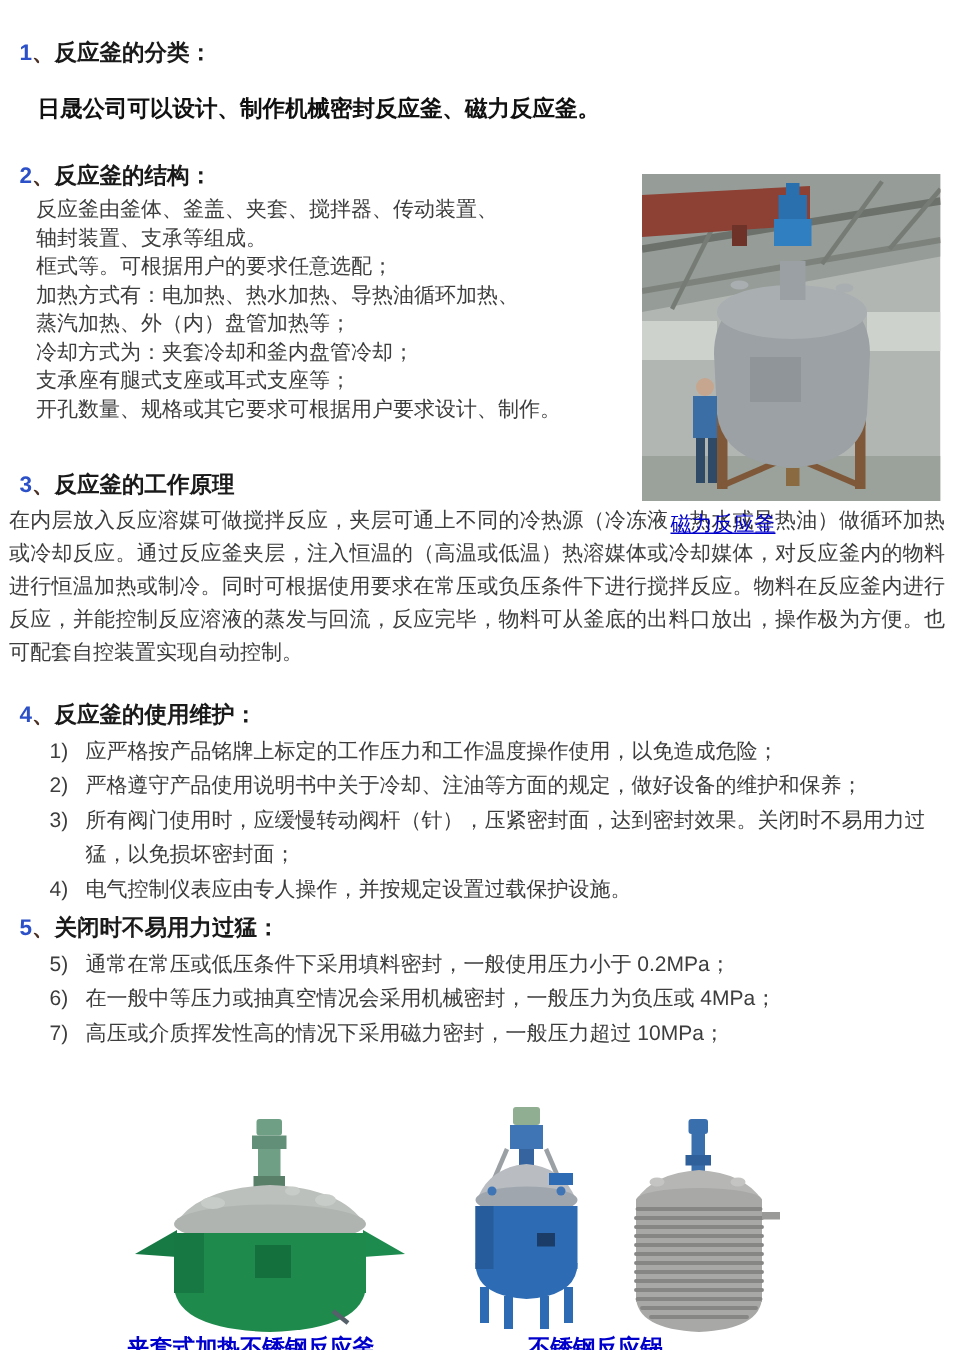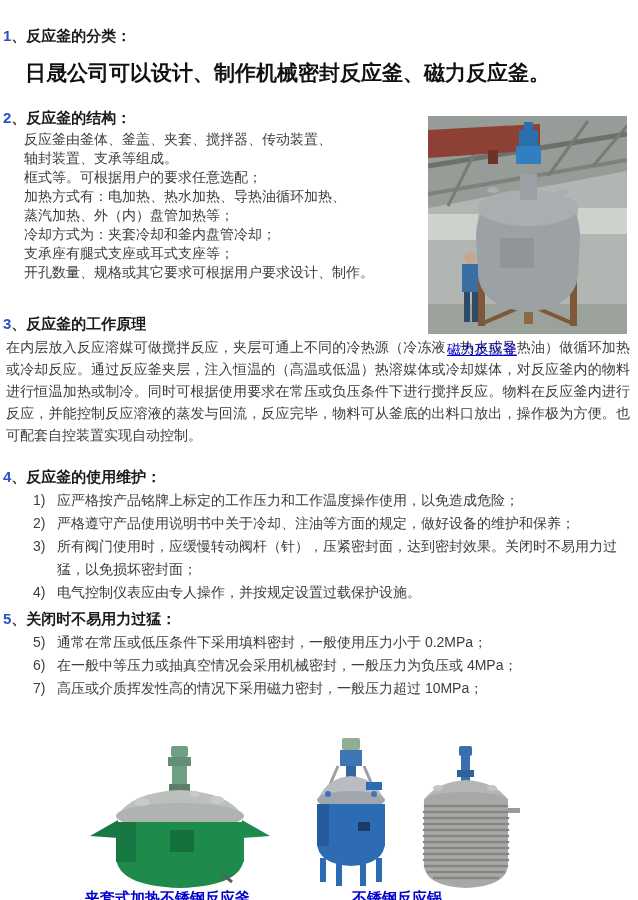--- a/index.html
+++ b/index.html
@@ -5,29 +5,29 @@
   html,body { margin:0; padding:0; }
   body {
     width:638px; height:900px; background:#ffffff;
     font-family:"Liberation Sans","DejaVu Sans",sans-serif;
     color:#3d3d3d; overflow:hidden;
   }
   .page { position:relative; width:638px; height:900px; background:#fff; }
 
   
   .sec-head {
-    margin:0 0 0 3px; font-size:15px; line-height:20px;
+    margin:0 0 0 13px; font-size:15px; line-height:20px;
     font-weight:bold; color:#1a1a1a;
   }
   .sec-head .num { color:#2b50c8; }
   .sec-head .dun { color:#4a2f24; }
 
   .h1 { margin-top:26px; }
   .bold-para {
-    margin:17px 0 0 25px; font-size:21px; line-height:20px;
+    margin:17px 0 0 25px; font-size:15px; line-height:20px;
     font-weight:bold; color:#111;
   }
   .h2 { margin-top:25px; }
   .s2-lines { margin:2px 0 0 24px; width:400px; font-size:14px; line-height:19px; }
   .s2-lines .line { white-space:nowrap; }
   .caret {
     display:inline-block; width:2px; height:14px; background:#000;
     vertical-align:-2px; margin-left:1px;
   }
 

